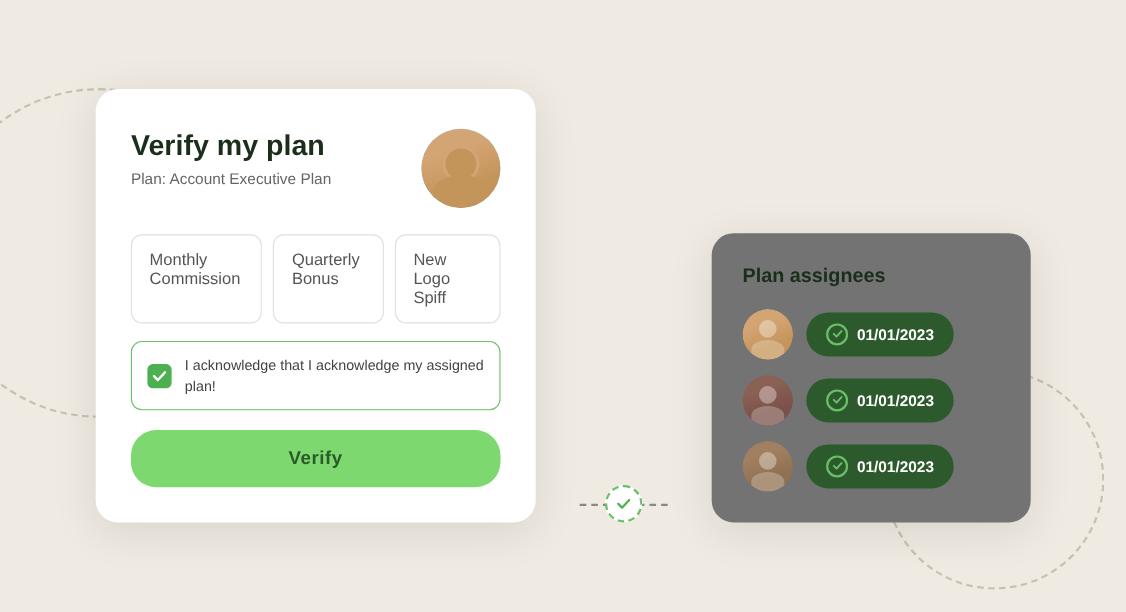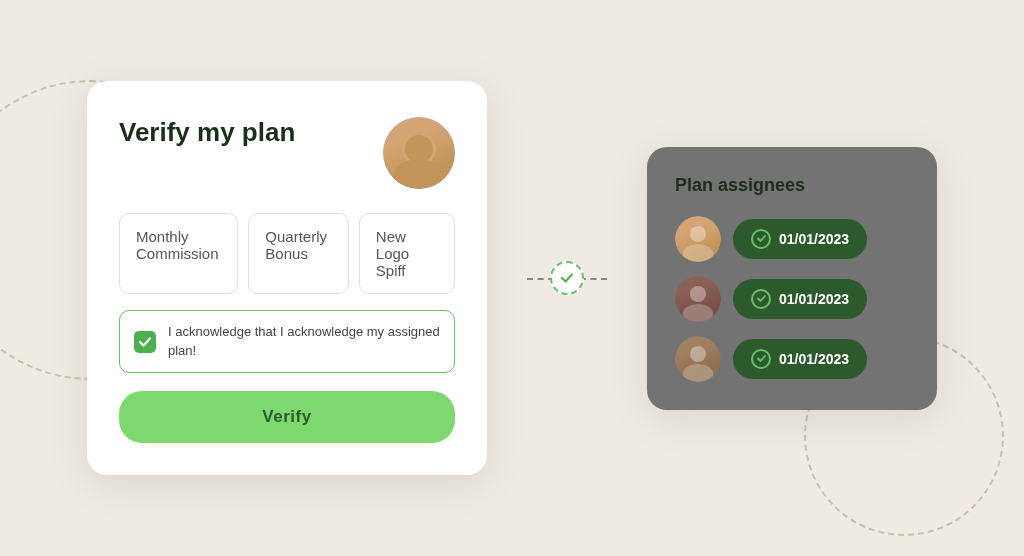--- a/index.html
+++ b/index.html
@@ -30,21 +30,21 @@
     }
     .bg-circle-2 {
       width: 200px;
       height: 200px;
       bottom: 20px;
       right: 20px;
     }
 
     .main-layout {
       display: flex;
-      align-items: center;
+      align-items: flex-end;
       gap: 40px;
       position: relative;
     }
 
     
     .verify-card {
       background: #fff;
       border-radius: 20px;
       padding: 36px 32px 32px 32px;
       width: 400px;
@@ -316,20 +316,21 @@
 
 <div class="bg-circle bg-circle-1"></div>
 <div class="bg-circle bg-circle-2"></div>
 
 <div class="main-layout">
 
   <div class="verify-card">
     <div class="card-header">
       <div>
         <div class="card-title">Verify my plan</div>
+        <div class="card-subtitle">Plan: Account Executive Plan</div>
       </div>
       <div class="avatar-main">
         <div class="avatar-face"></div>
       </div>
     </div>
 
     <div class="plan-items">
       <div class="plan-item">
         <span>Monthly Commission</span>
       </div>

